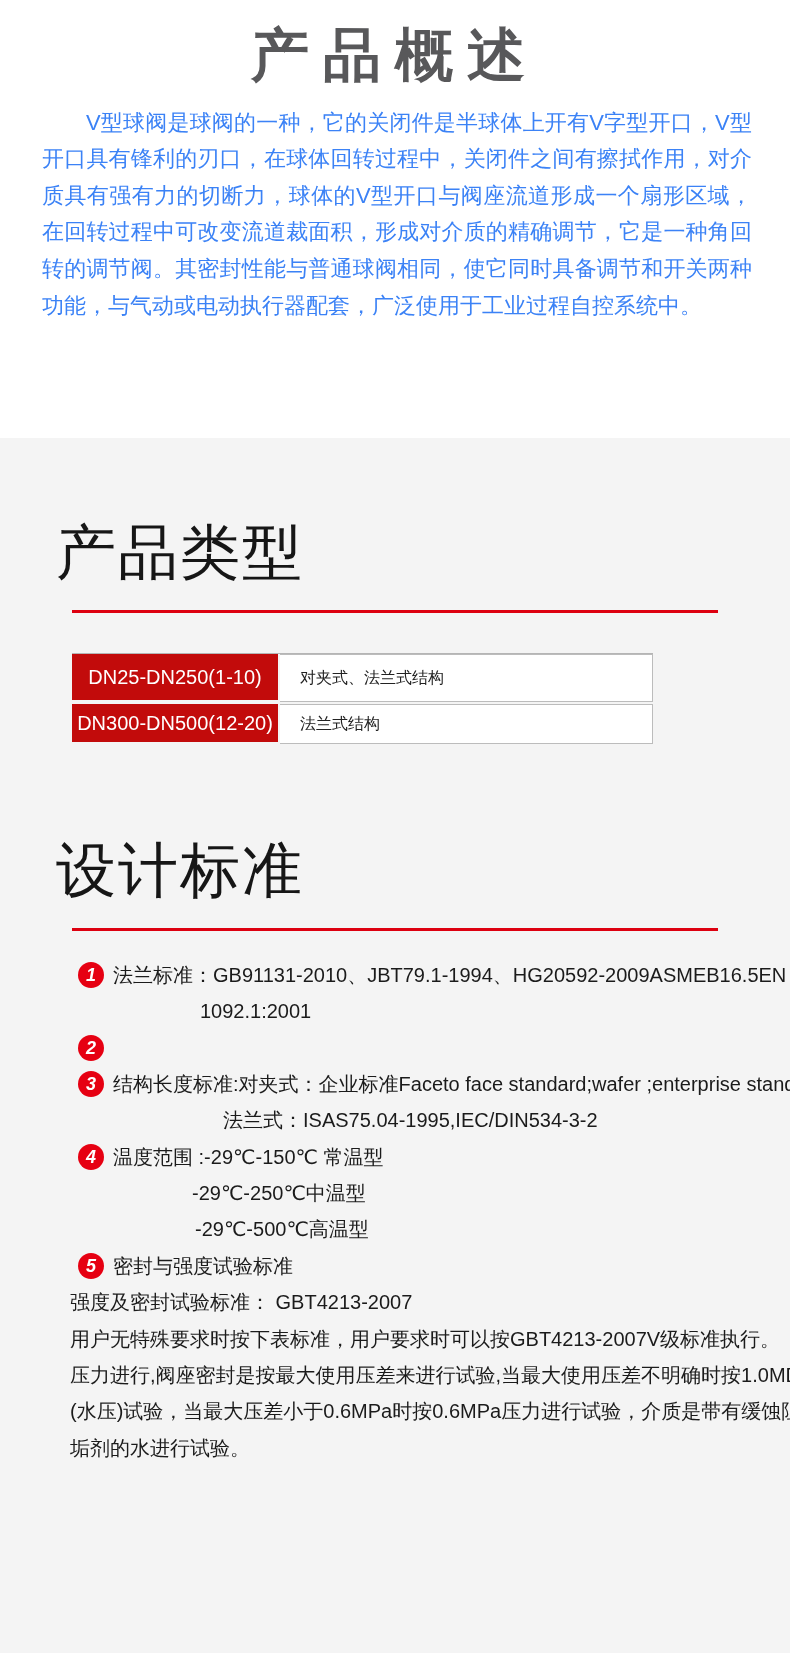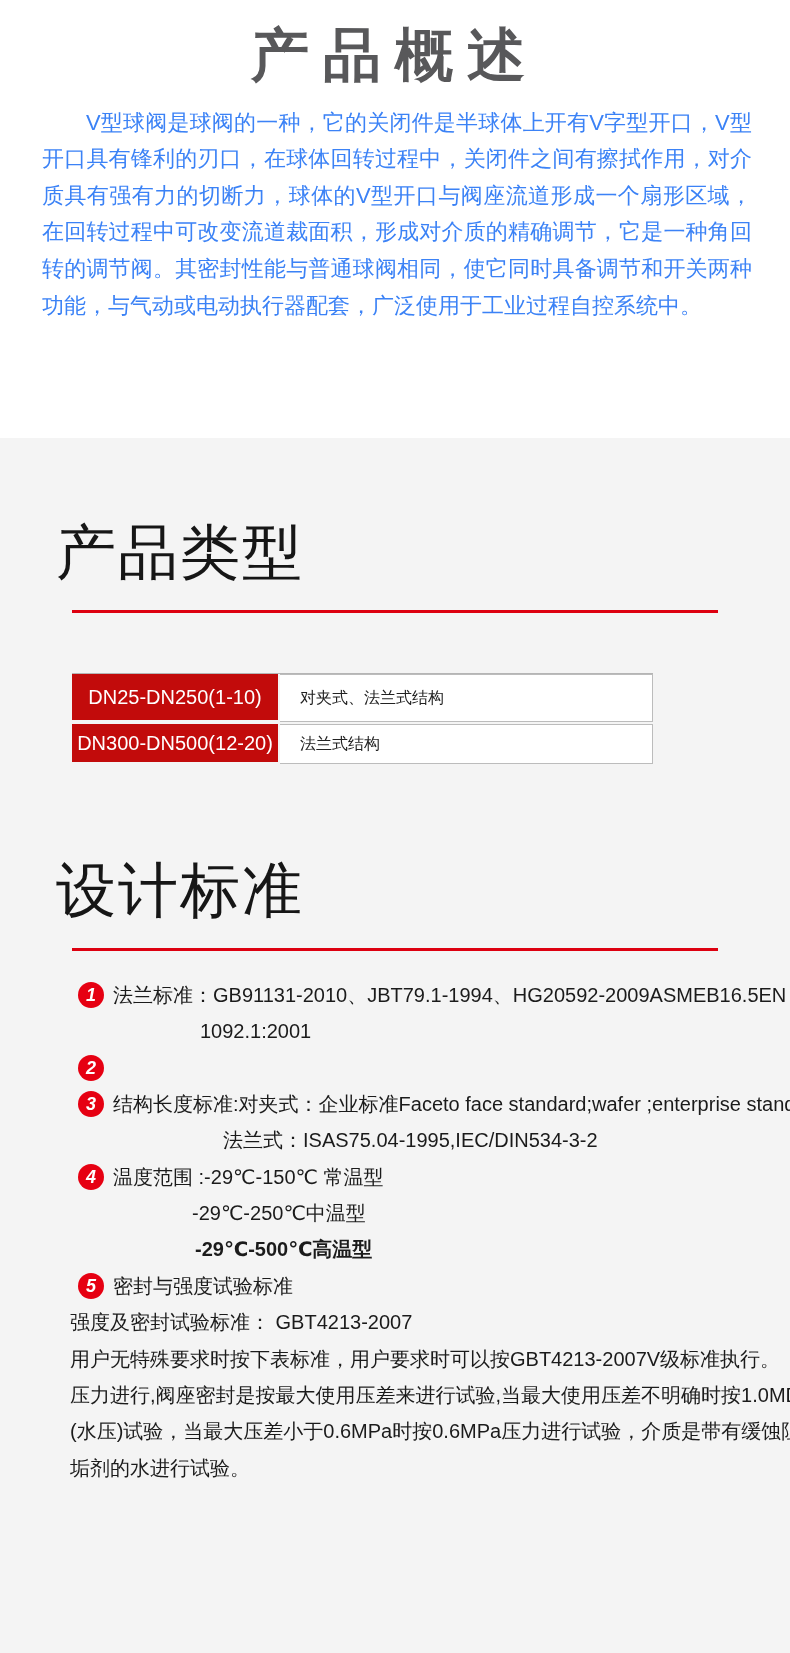--- a/index.html
+++ b/index.html
@@ -23,21 +23,21 @@
   
   .sec-lower{height:1215px;background:#f4f4f4;overflow:hidden;}
   .sec-title{
     margin:0 0 0 56px;font-size:60px;font-weight:400;color:#161616;
     letter-spacing:2px;line-height:66px;
   }
   .t-type{padding-top:82px;}
   .t-design{margin-top:94px;}
   .red-line{width:646px;height:3px;background:#dd0010;margin:24px 0 0 72px;}
   
-  .ptable{margin:60px 0 0 72px;width:581px;border-top:1px solid #b5b5b5;}
+  .ptable{margin:40px 0 0 72px;width:581px;border-top:1px solid #b5b5b5;}
   .prow{display:flex;margin-bottom:2px;column-gap:2px;}
   .pcell-l{
     width:206px;background:#c20b0b;color:#ffffff;
     display:flex;align-items:center;justify-content:center;
     font-size:20px;flex:0 0 206px;
   }
   .pcell-r{
     flex:1;background:#ffffff;border:1px solid #bcbcbc;border-left:none;
     padding-left:20px;display:flex;flex-direction:column;justify-content:center;
     font-size:16px;color:#222222;row-gap:6px;
@@ -50,21 +50,21 @@
   .ds-list{margin:26px 0 0 70px;font-size:20px;color:#1b1b1b;}
   .ds-line{height:36.4px;display:flex;align-items:center;white-space:nowrap;}
   .badge{
     flex:0 0 26px;width:26px;height:26px;border-radius:50%;
     background:#e60012;color:#fff;font-style:italic;font-weight:bold;
     font-size:18px;line-height:26px;text-align:center;margin:0 9px 0 8px;
   }
   .ind130{padding-left:130px;}
   .ind153{padding-left:153px;}
   .ind122{padding-left:122px;}
-  .ind125{padding-left:125px;font-weight:bold;}
+  .ind125{padding-left:125px;}
 </style>
 </head>
 <body>
 
 <section class="sec-overview">
   <h1 class="overview-title">产品概述</h1>
   <p class="overview-para">V型球阀是球阀的一种，它的关闭件是半球体上开有V字型开口，V型开口具有锋利的刃口，在球体回转过程中，关闭件之间有擦拭作用，对介质具有强有力的切断力，球体的V型开口与阀座流道形成一个扇形区域，在回转过程中可改变流道裁面积，形成对介质的精确调节，它是一种角回转的调节阀。其密封性能与普通球阀相同，使它同时具备调节和开关两种功能，与气动或电动执行器配套，广泛使用于工业过程自控系统中。</p>
 </section>
 
 <section class="sec-lower">

